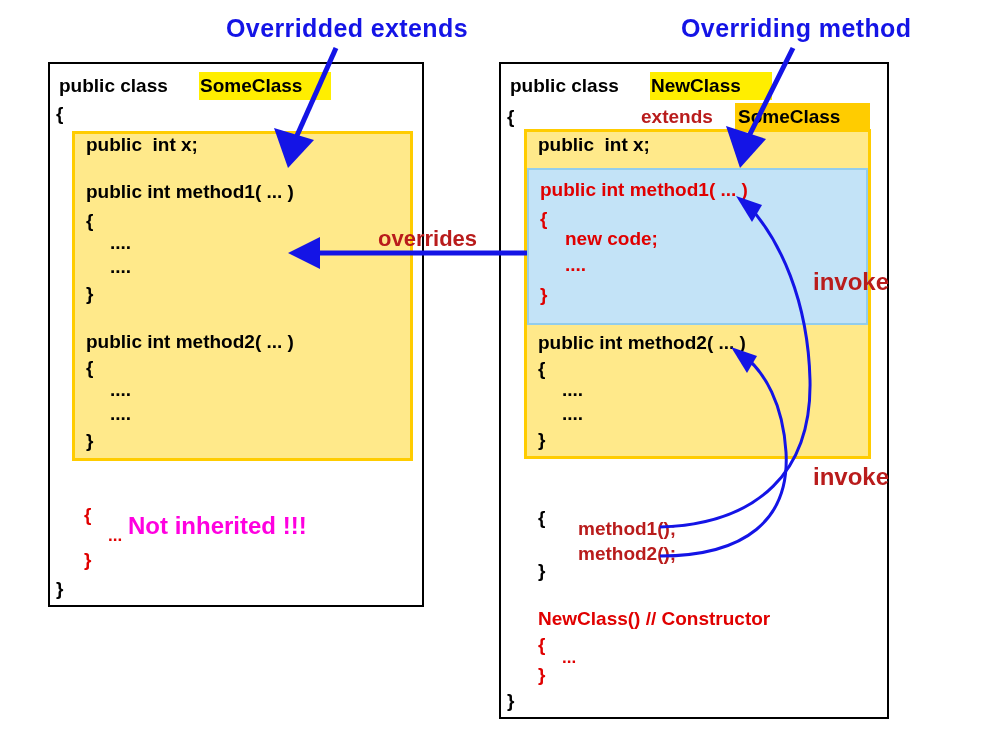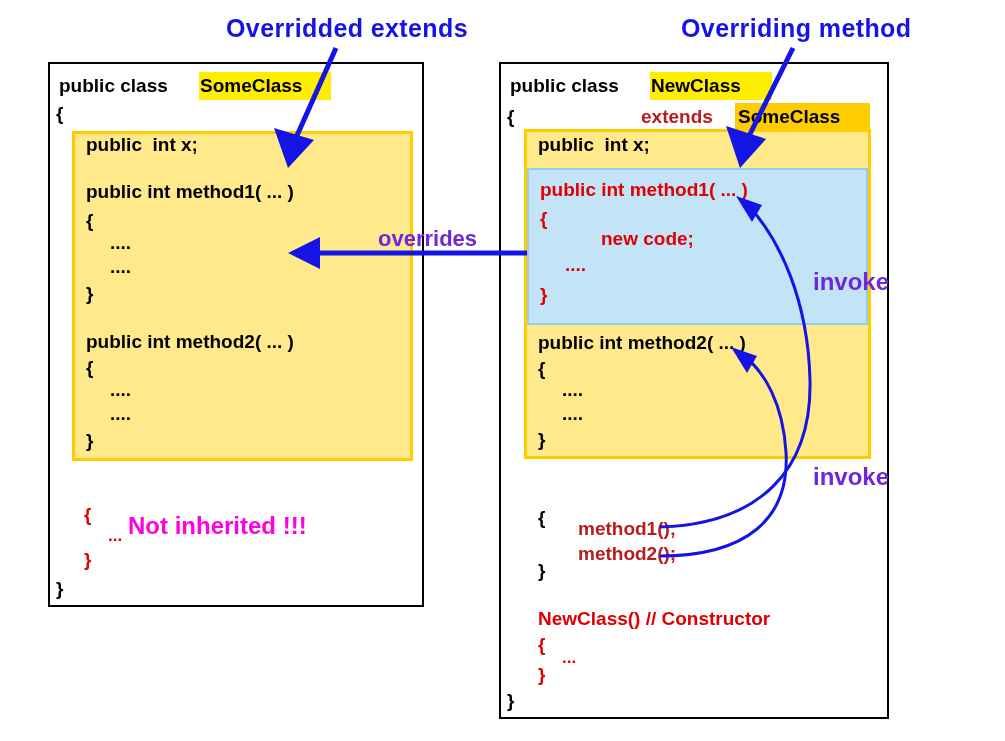--- a/index.html
+++ b/index.html
@@ -92,21 +92,21 @@
   .hl {
     position: absolute;
     z-index: 8;
   }
   .hl-yellow { background: #FFEE00; }
   .hl-gold   { background: #FFCC00; }
 
   
   .conn-label {
     position: absolute;
-    color: #6d28d9;
+    color: #b91c1c;
     font-weight: bold;
     font-size: 22px;
     white-space: nowrap;
     z-index: 50;
   }
   #label-overrides { left: 378px; top: 226px; }
   #label-invoke-1  { left: 813px; top: 268px; font-size: 24px; }
   #label-invoke-2  { left: 813px; top: 463px; font-size: 24px; }
 </style>
 </head>
@@ -162,21 +162,21 @@
   <div class="code" style="left:738px; top:106px; z-index:31;">SomeClass</div>
 
   <div class="member-box yellow-box" style="left:524px; top:129px; width:347px; height:330px;"></div>
 
   <div class="code" style="left:538px; top:134px; z-index:32;">public  int x;</div>
 
   <div class="member-box blue-box" style="left:527px; top:168px; width:341px; height:157px;"></div>
 
   <div class="code red" style="left:540px; top:179px;">public int method1( ... )</div>
   <div class="code red" style="left:540px; top:208px;">{</div>
-  <div class="code red" style="left:565px; top:228px;margin-left:36px;">new code;</div>
+  <div class="code red" style="left:565px; top:228px;">new code;</div>
   <div class="code red" style="left:565px; top:254px;">....</div>
   <div class="code red" style="left:540px; top:284px;">}</div>
 
   <div class="code" style="left:538px; top:332px;">public int method2( ... )</div>
   <div class="code" style="left:538px; top:358px;">{</div>
   <div class="code" style="left:562px; top:379px;">....</div>
   <div class="code" style="left:562px; top:403px;">....</div>
   <div class="code" style="left:538px; top:429px;">}</div>
 
   <div class="code" style="left:538px; top:507px;">{</div>

